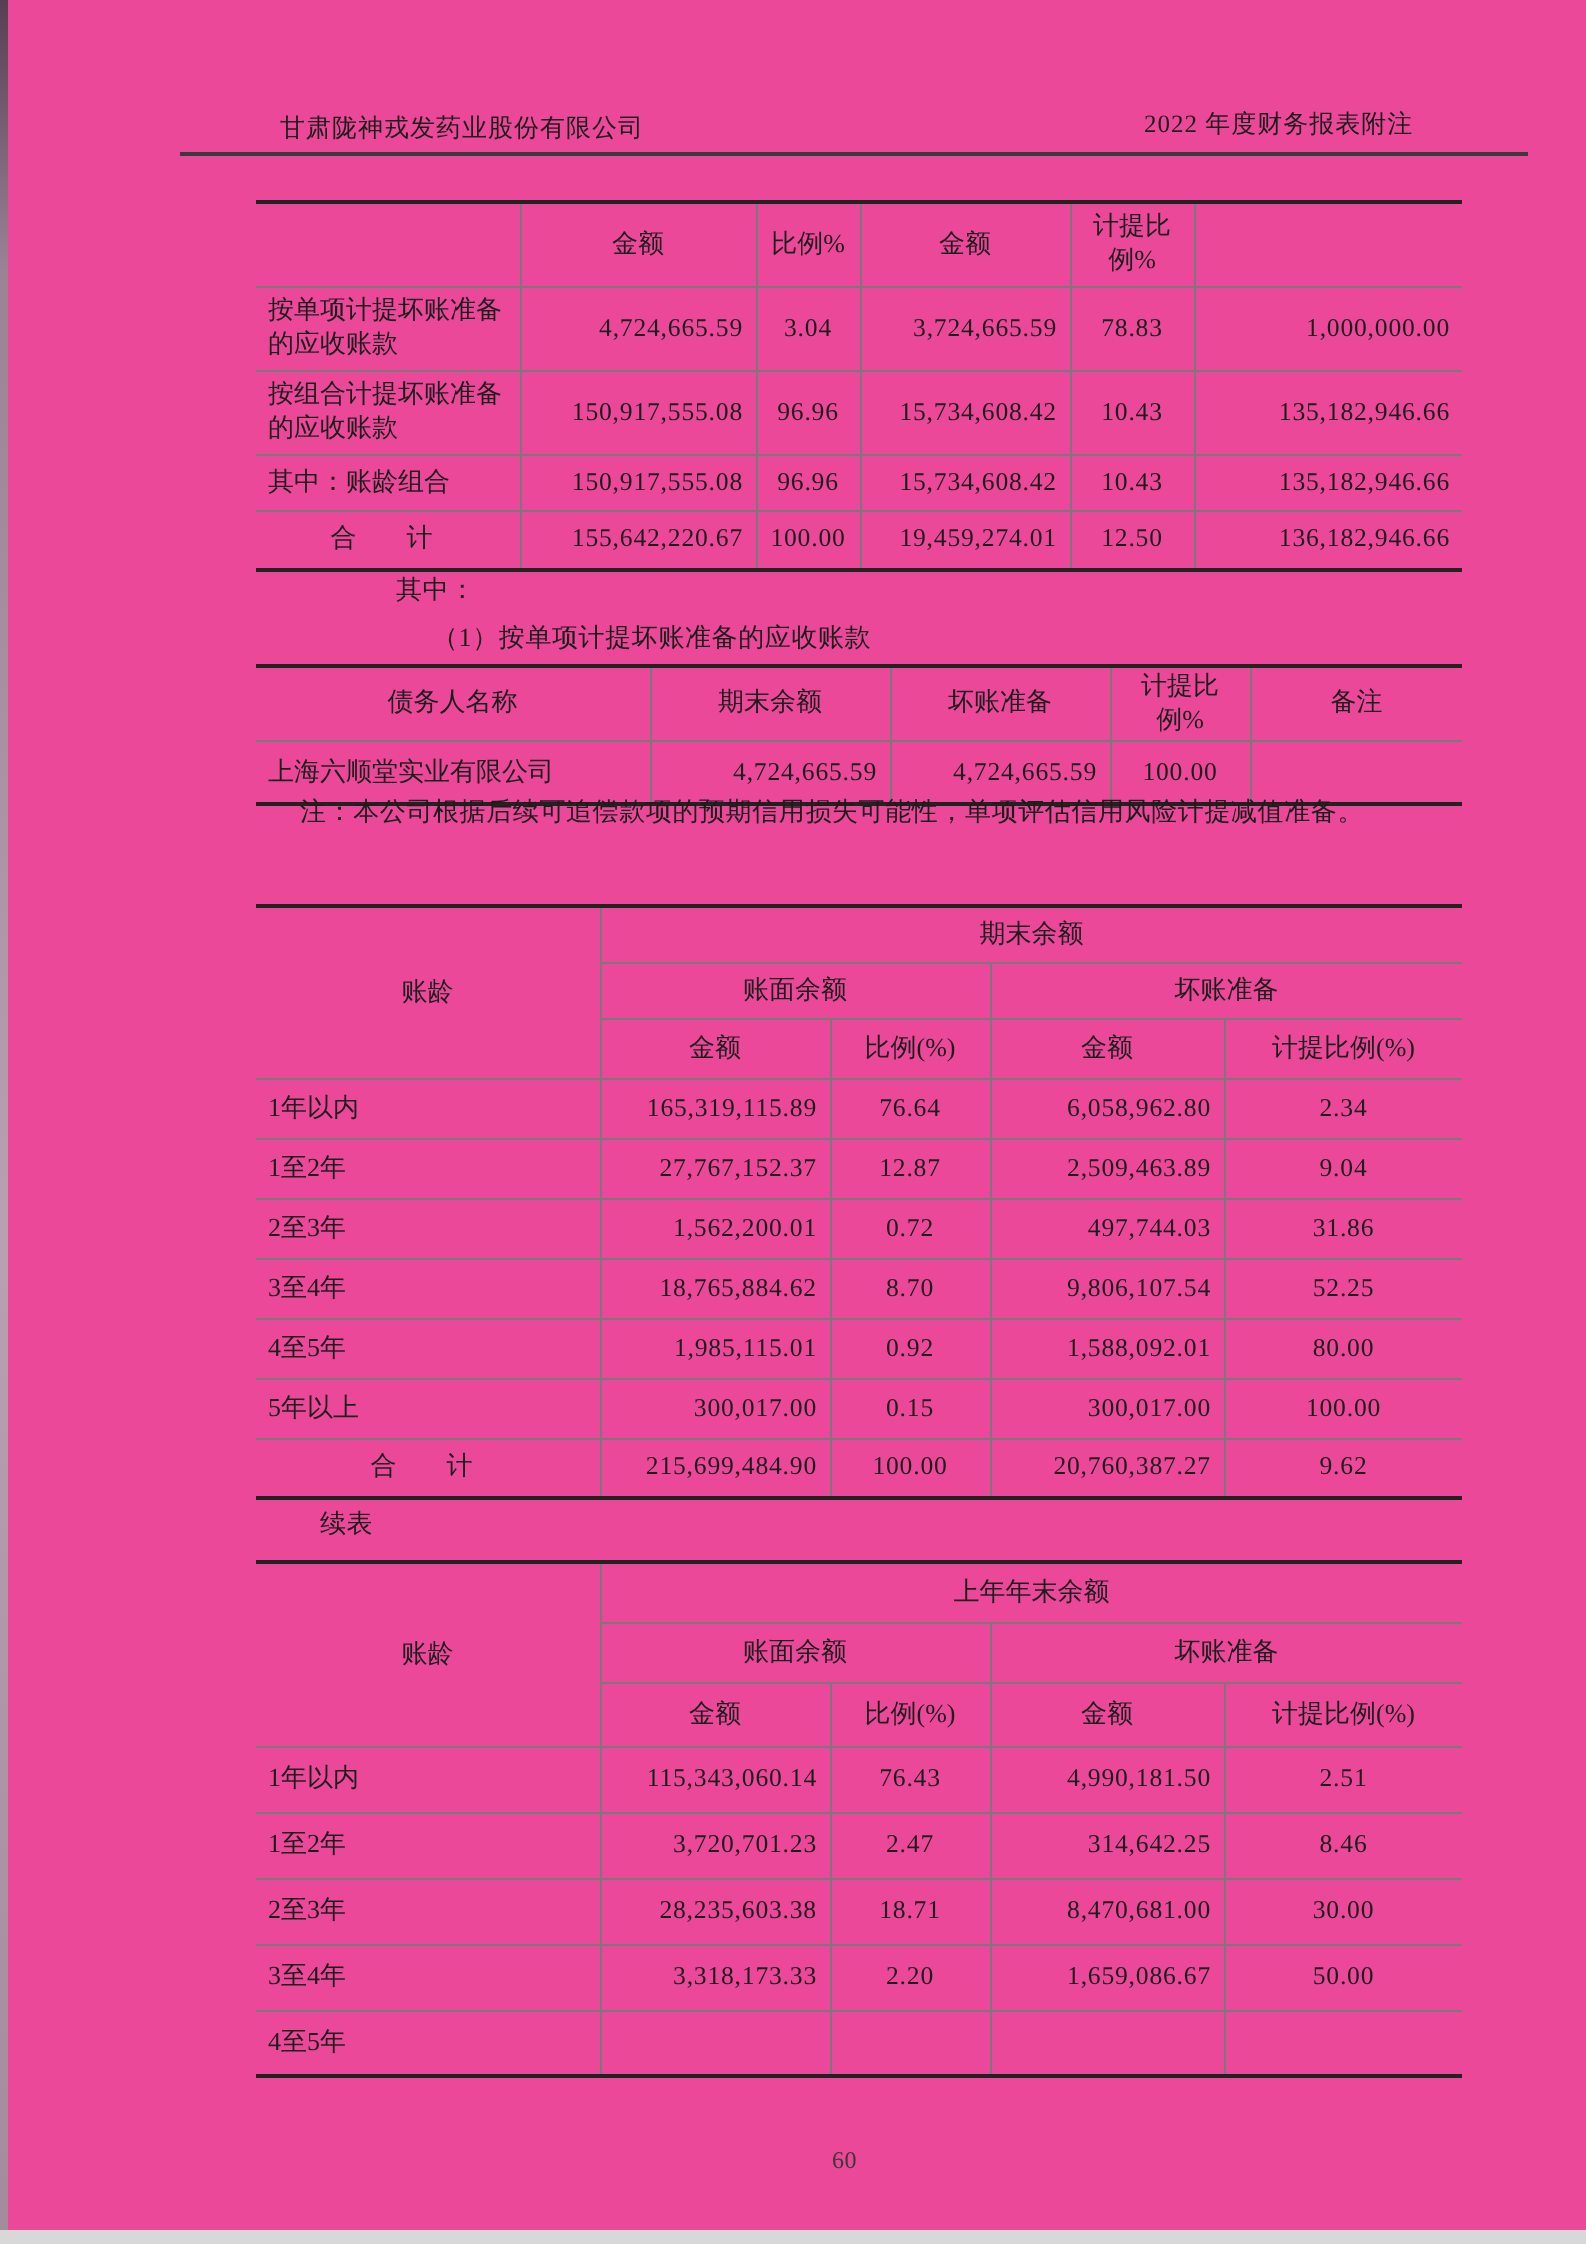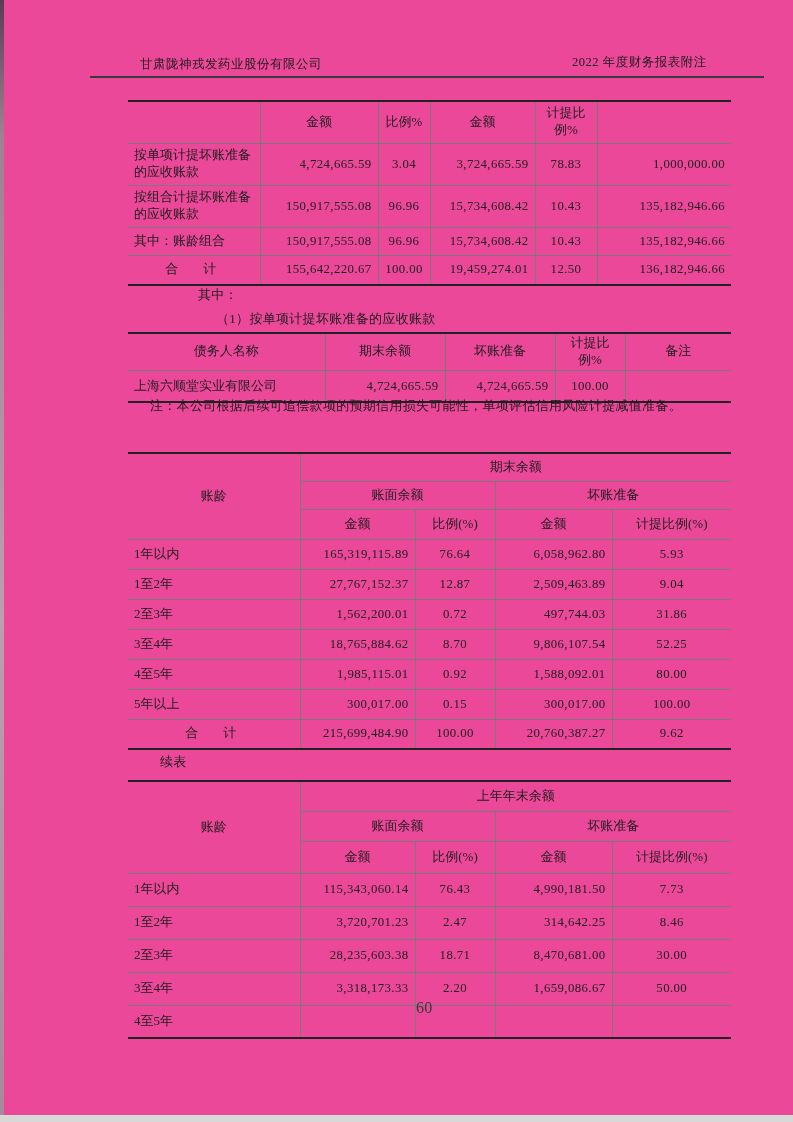--- a/index.html
+++ b/index.html
@@ -55,21 +55,21 @@
   .amt  { text-align:right; padding-right:10px; letter-spacing:.4px; font-size:12.8px;margin-top:40px; }
   .pct  { text-align:center; letter-spacing:.4px; font-size:12.8px; }
   .ctr  { text-align:center; letter-spacing:6px; }
 
   .text-block { position:absolute; font-size:13px; letter-spacing:.3px; }
   .b-qizhong  { left:163px; top:286px;margin-left:35px; }
   .b-item1    { left:172px; top:310px;margin-left:44px; }
   .b-note     { left:150px; top:397px; width:600px; }
   .b-item2    { left:172px; top:424px; }
   .b-cont     { left:160px; top:753px; }
-  .b-pagenum  { left:416px; top:999px; font-size:16px; color:#3a3a3a; }
+  .b-pagenum  { left:416px; top:1073px; font-size:12px; color:#3a3a3a; }
 </style>
 </head>
 <body>
 
 <div class="page">
   <div class="scan-edge-left"></div>
   <div class="scan-edge-bottom"></div>
 
   <div class="doc-header-left">甘肃陇神戎发药业股份有限公司</div>
   <div class="doc-header-right">2022 年度财务报表附注</div>
@@ -180,21 +180,21 @@
       <td class="hd">金额</td>
       <td class="hd">比例(%)</td>
       <td class="hd">金额</td>
       <td class="hd">计提比例(%)</td>
     </tr>
     <tr style="height:30px">
       <td class="lbl">1年以内</td>
       <td class="amt">165,319,115.89</td>
       <td class="pct">76.64</td>
       <td class="amt">6,058,962.80</td>
-      <td class="pct">5.93</td>
+      <td class="pct">2.34</td>
     </tr>
     <tr style="height:30px">
       <td class="lbl">1至2年</td>
       <td class="amt">27,767,152.37</td>
       <td class="pct">12.87</td>
       <td class="amt">2,509,463.89</td>
       <td class="pct">9.04</td>
     </tr>
     <tr style="height:30px">
       <td class="lbl">2至3年</td>
@@ -257,21 +257,21 @@
       <td class="hd">金额</td>
       <td class="hd">比例(%)</td>
       <td class="hd">金额</td>
       <td class="hd">计提比例(%)</td>
     </tr>
     <tr style="height:33px">
       <td class="lbl">1年以内</td>
       <td class="amt">115,343,060.14</td>
       <td class="pct">76.43</td>
       <td class="amt">4,990,181.50</td>
-      <td class="pct">7.73</td>
+      <td class="pct">2.51</td>
     </tr>
     <tr style="height:33px">
       <td class="lbl">1至2年</td>
       <td class="amt">3,720,701.23</td>
       <td class="pct">2.47</td>
       <td class="amt">314,642.25</td>
       <td class="pct">8.46</td>
     </tr>
     <tr style="height:33px">
       <td class="lbl">2至3年</td>

